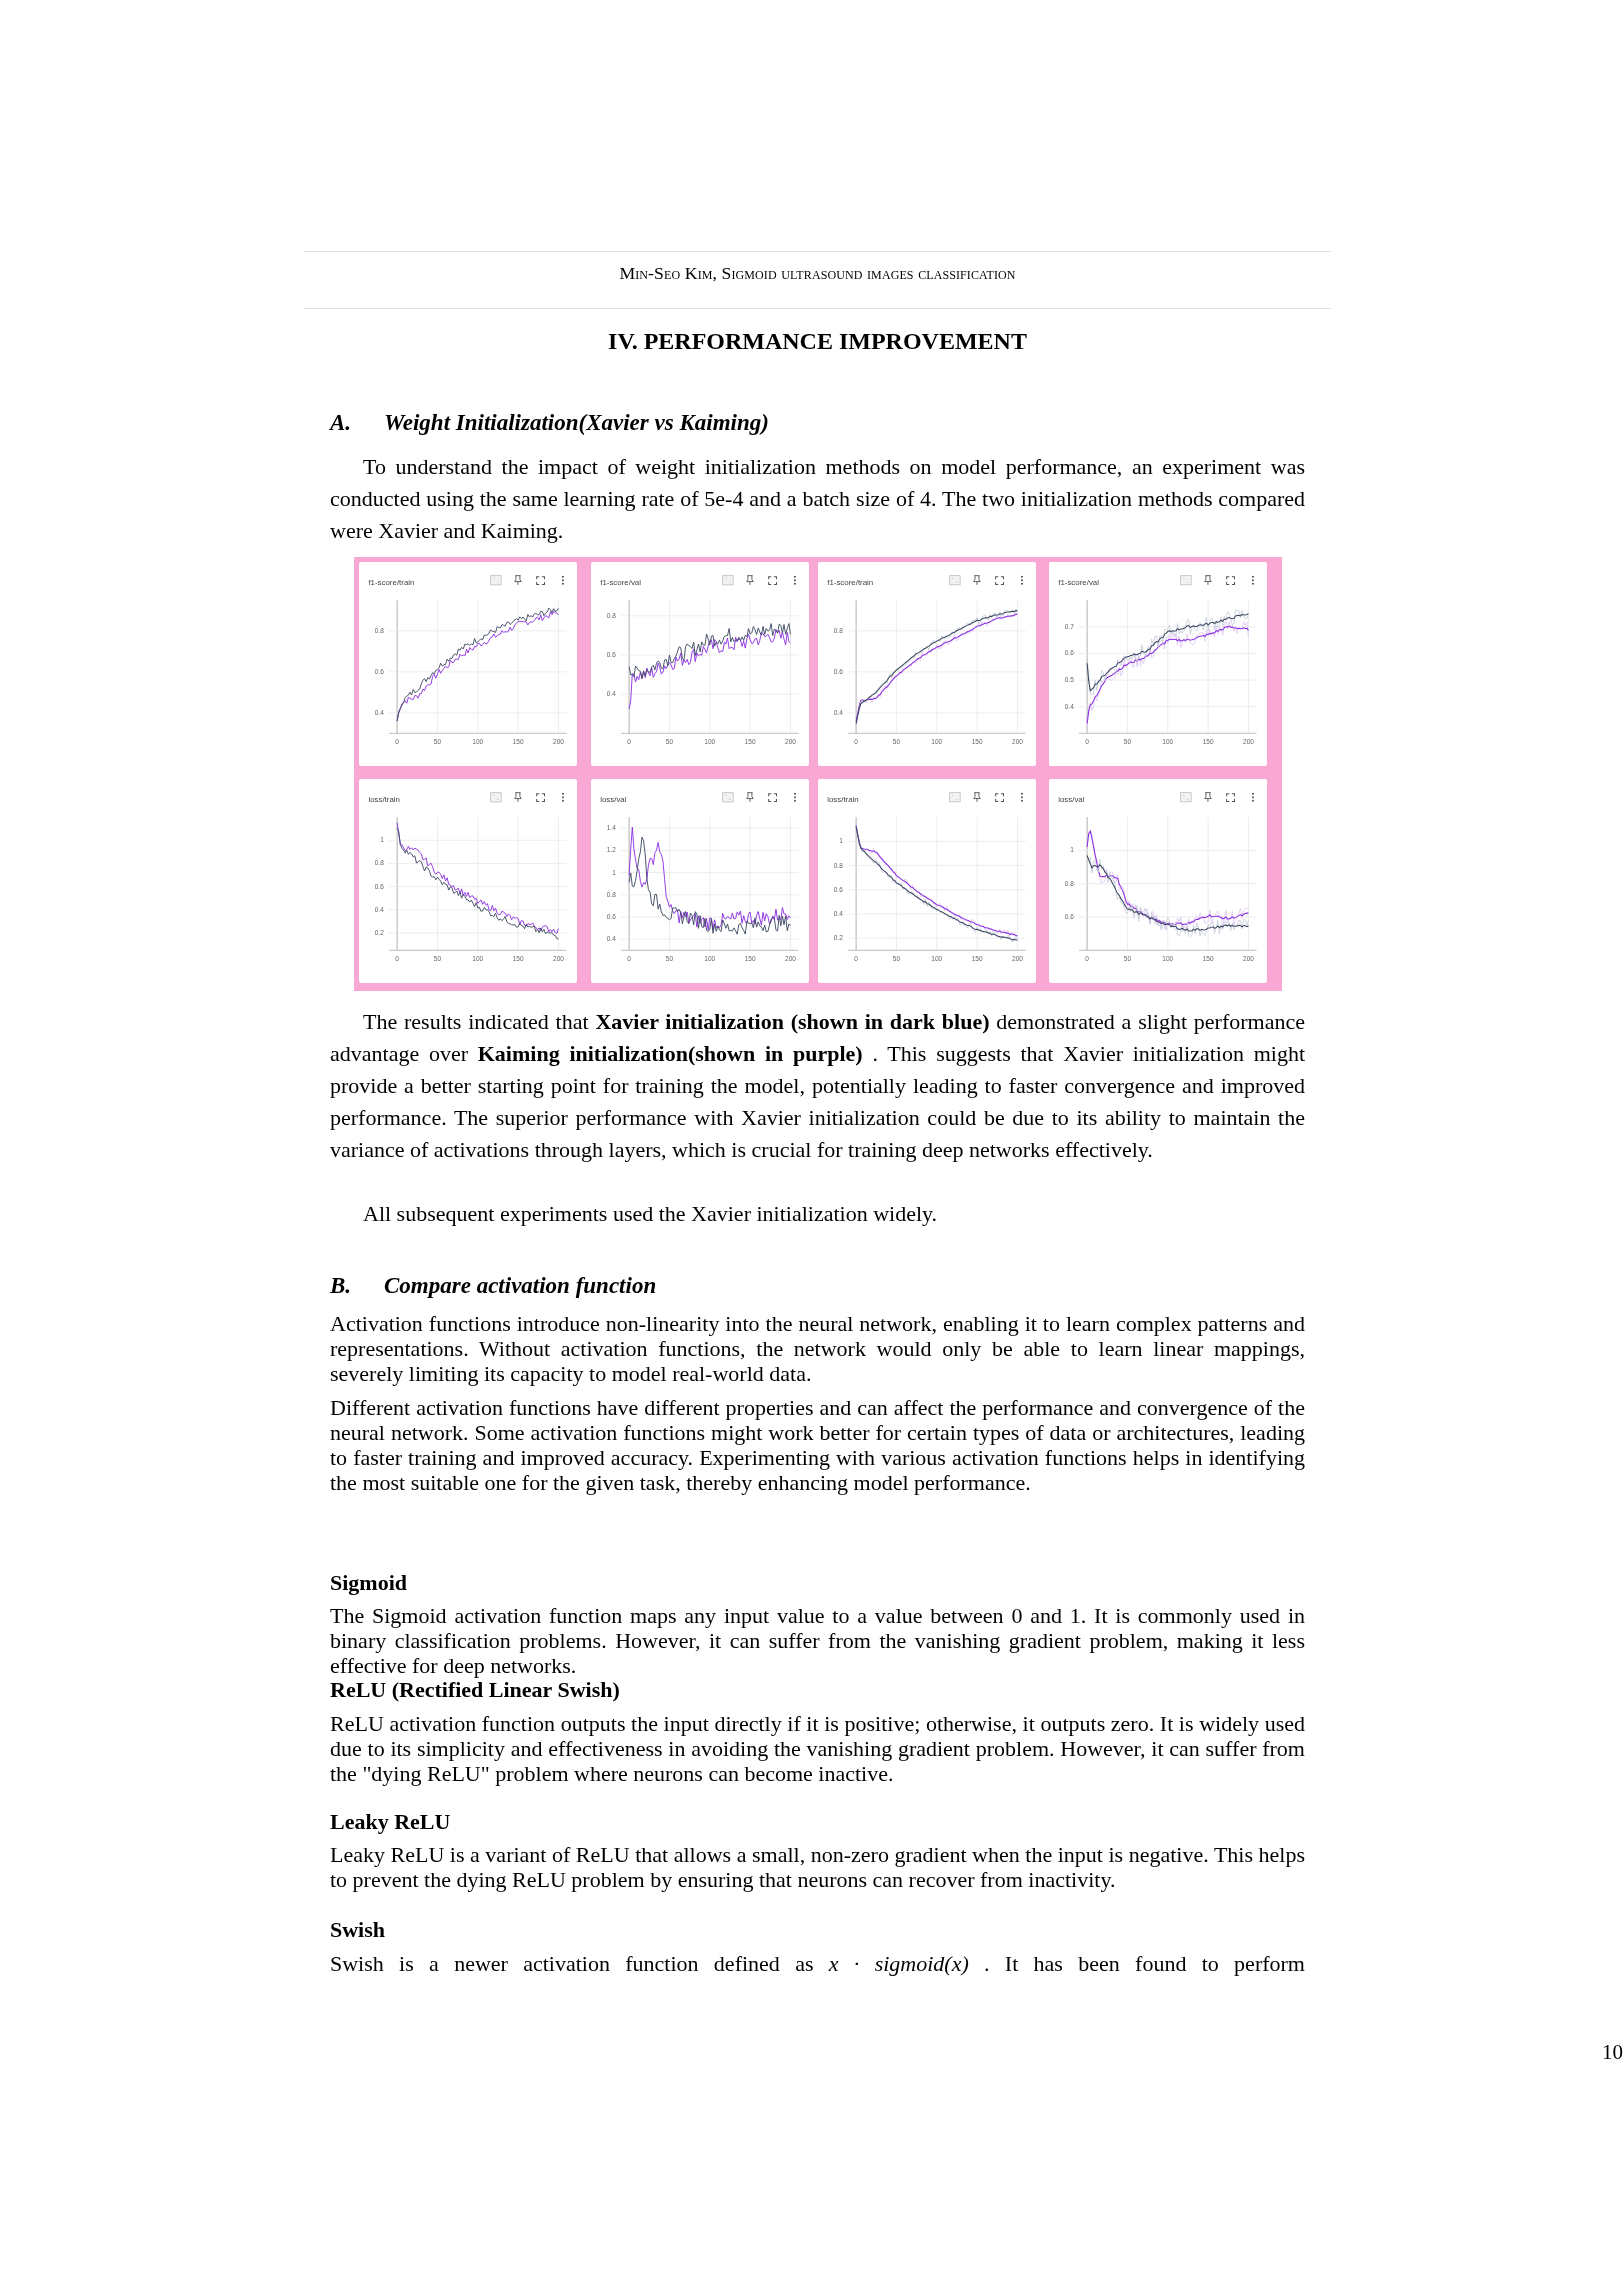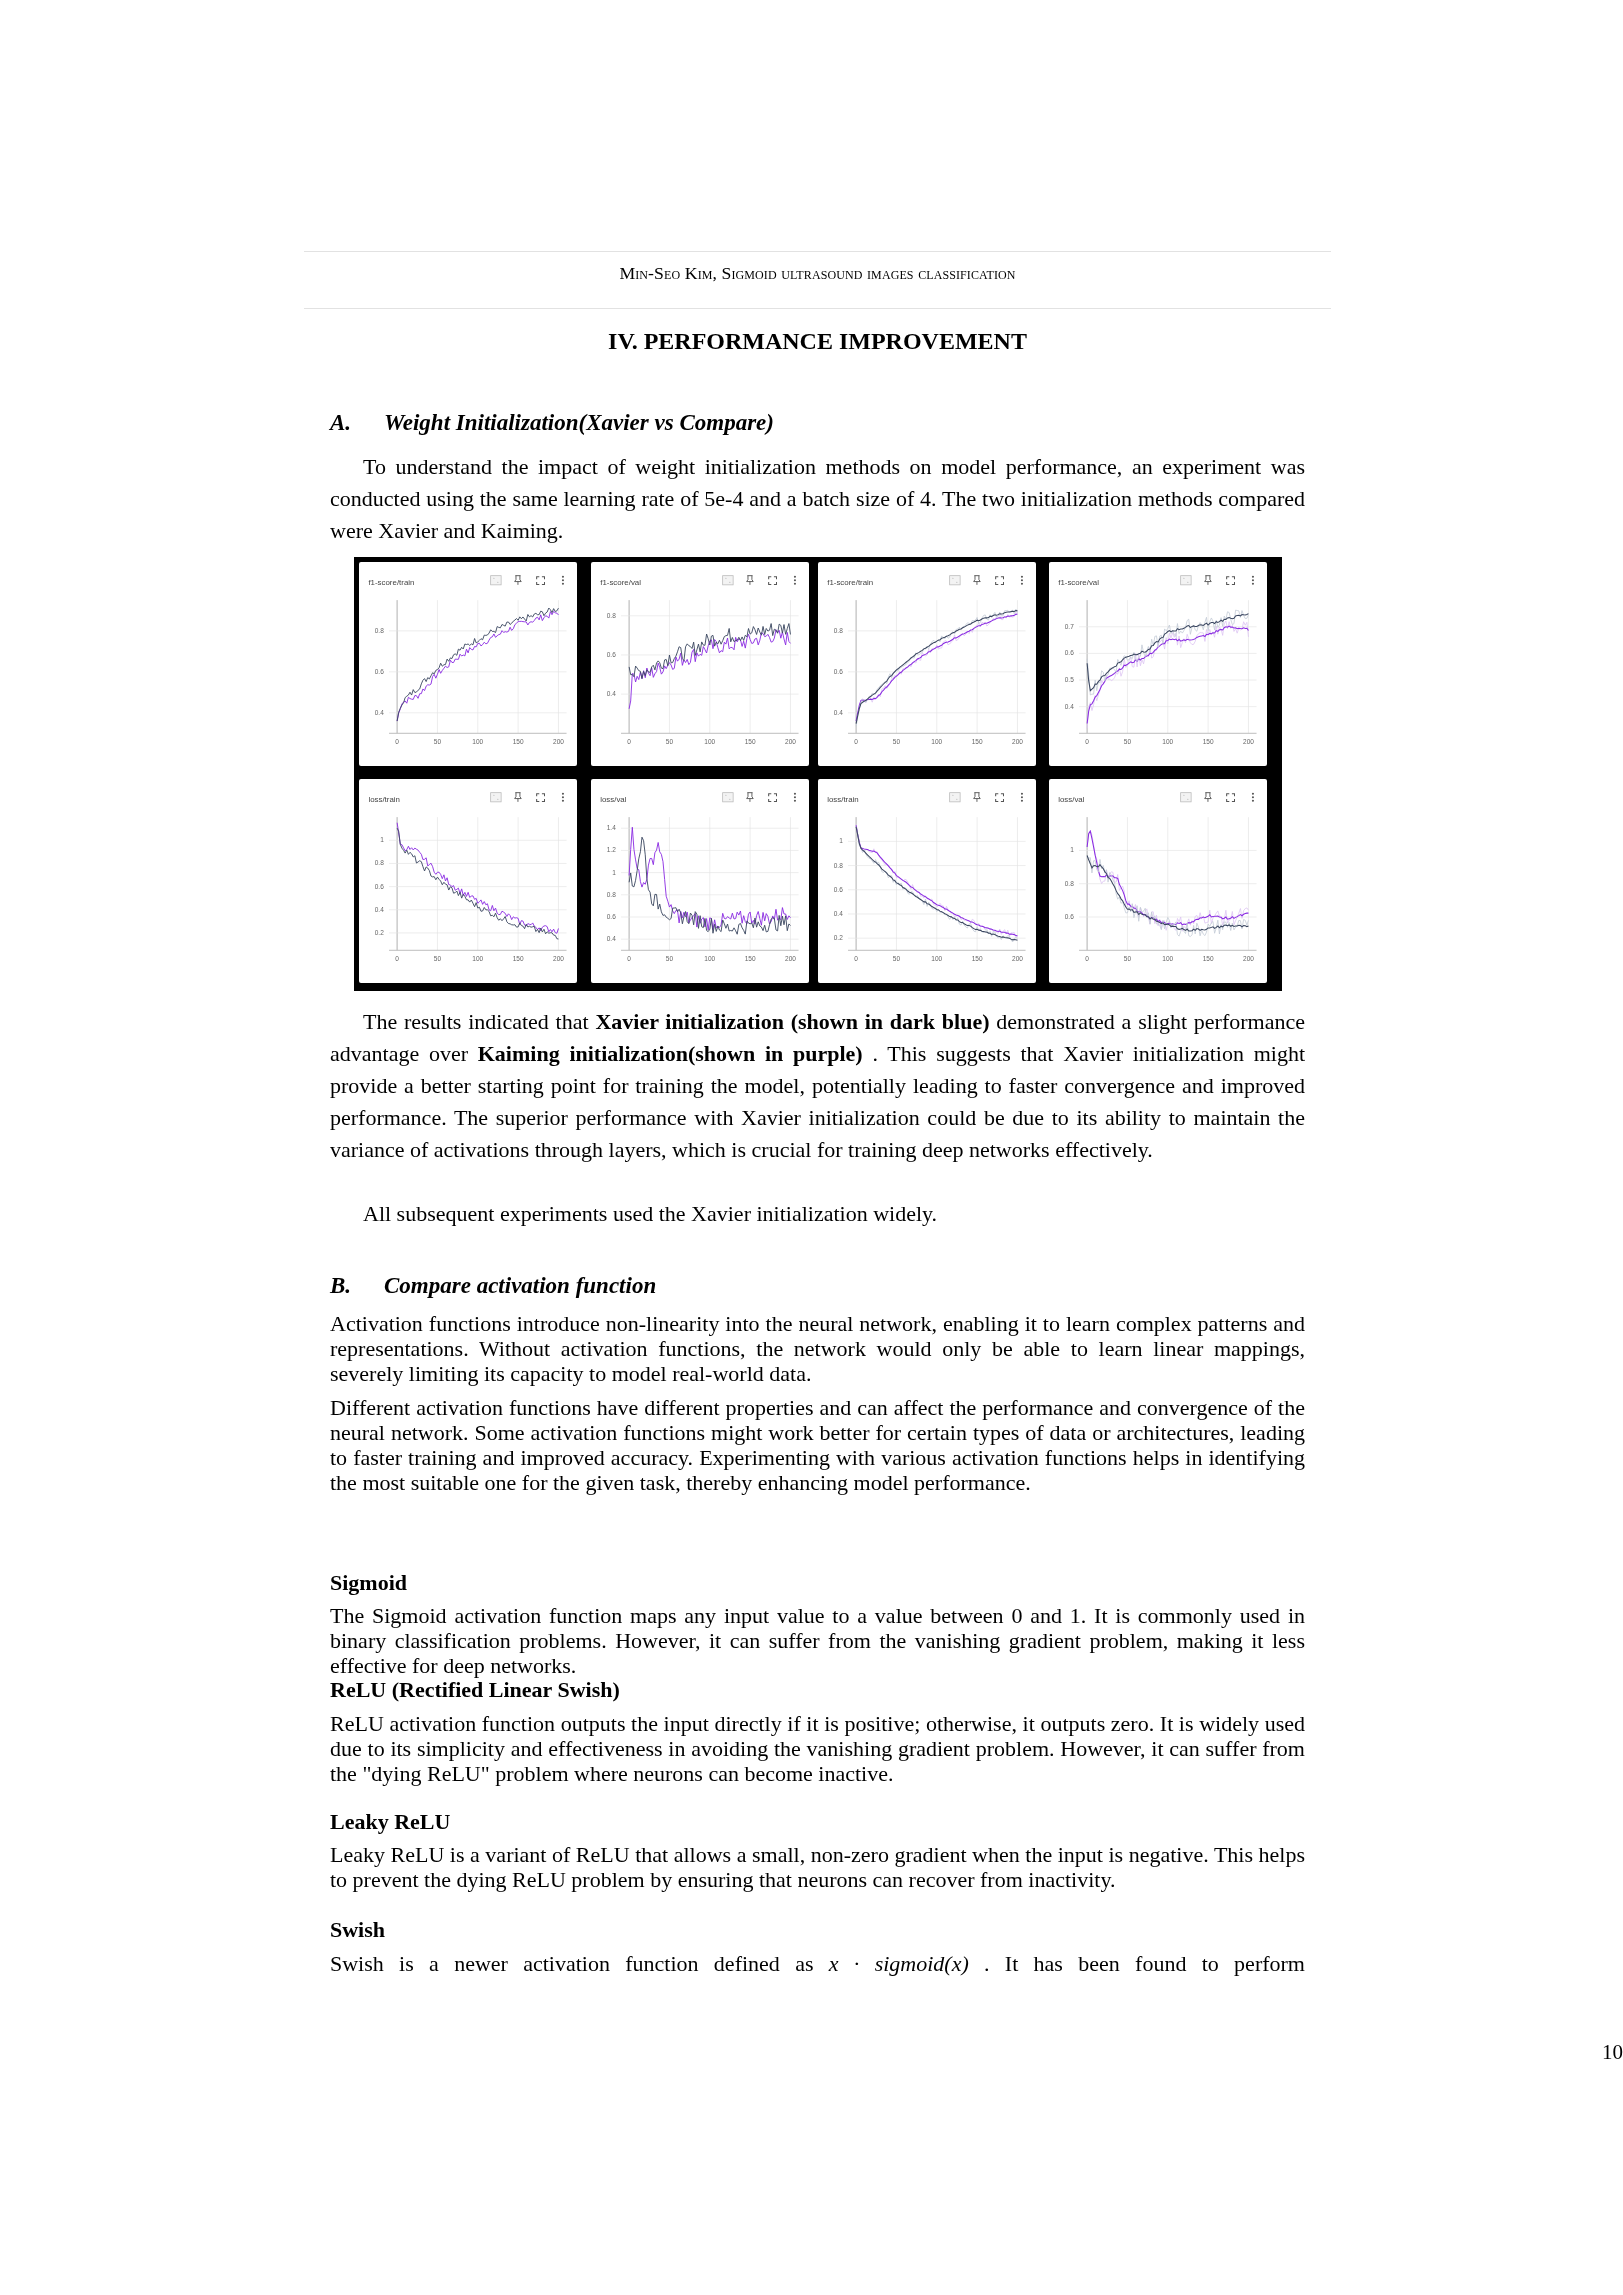--- a/index.html
+++ b/index.html
@@ -8,39 +8,39 @@
   .running-head { position: absolute; left: 304px; width: 1027px; top: 263px; text-align: center; font-size: 17.7px; font-variant: small-caps; letter-spacing: 0.1px; }
   .section-title { position: absolute; left: 304px; width: 1027px; top: 328px; text-align: center; font-size: 24px; font-weight: bold; }
   .sub-head { position: absolute; left: 330px; font-size: 23px; font-weight: bold; font-style: italic; }
   .sub-head .num { display: inline-block; width: 54px; }
   .para { position: absolute; left: 330px; width: 975px; font-size: 22px; line-height: 32px; text-align: justify; }
   .para.indent { text-indent: 33px; }
   .para.tight { line-height: 25px; }
   .bold-head { position: absolute; left: 330px; font-size: 22px; font-weight: bold; }
   .page-number { position: absolute; left: 0; width: 1623px; top: 2040px; text-align: right; font-size: 21px; }
 
-  .figure { position: absolute; left: 354px; top: 557px; width: 928px; height: 434px; background: #000000; }
+  .figure { position: absolute; left: 354px; top: 557px; width: 928px; height: 434px; background: #f9a8d4; }
   .card { position: absolute; background: #ffffff; width: 218px; height: 204px; border-radius: 2px; }
   .card-title { position: absolute; left: 9.2px; top: 15.7px; font-family: "Liberation Sans", "DejaVu Sans", sans-serif; font-size: 7.9px; color: #444; }
   .card-tools { position: absolute; right: 7.9px; top: 11.8px; display: flex; gap: 9.2px; align-items: center; }
   .tool { width: 13px; height: 13px; display: flex; align-items: center; justify-content: center; cursor: pointer; }
   .card svg.plot { position: absolute; left: 0; top: 29px; }
   .tick-label { font-family: "Liberation Sans", "DejaVu Sans", sans-serif; font-size: 10px; fill: #666; }
 </style>
 </head>
 <body>
 
 <div class="rule" style="top:251px;"></div>
 <div class="running-head">Min-Seo Kim, Sigmoid ultrasound images classification</div>
 <div class="rule" style="top:308px;"></div>
 
 <div class="section-title">IV. PERFORMANCE IMPROVEMENT</div>
 
 <div class="sub-head" style="top:410px;">
-  <span class="num">A.</span><span>Weight Initialization(Xavier vs Compare)</span>
+  <span class="num">A.</span><span>Weight Initialization(Xavier vs Kaiming)</span>
 </div>
 
 <div class="para indent" style="top:451px;">To understand the impact of weight initialization methods on model performance, an experiment was conducted using the same learning rate of 5e-4 and a batch size of 4. The two initialization methods compared were Xavier and Kaiming.</div>
 
 <div class="figure" id="figure">
     <div class="card" style="left: 5.2px; top: 5.2px;">
       <div class="card-title">f1-score/train</div>
       <div class="card-tools">
         <span class="tool">
           <svg width="11.8" height="10.5" viewBox="0 0 18 16">

